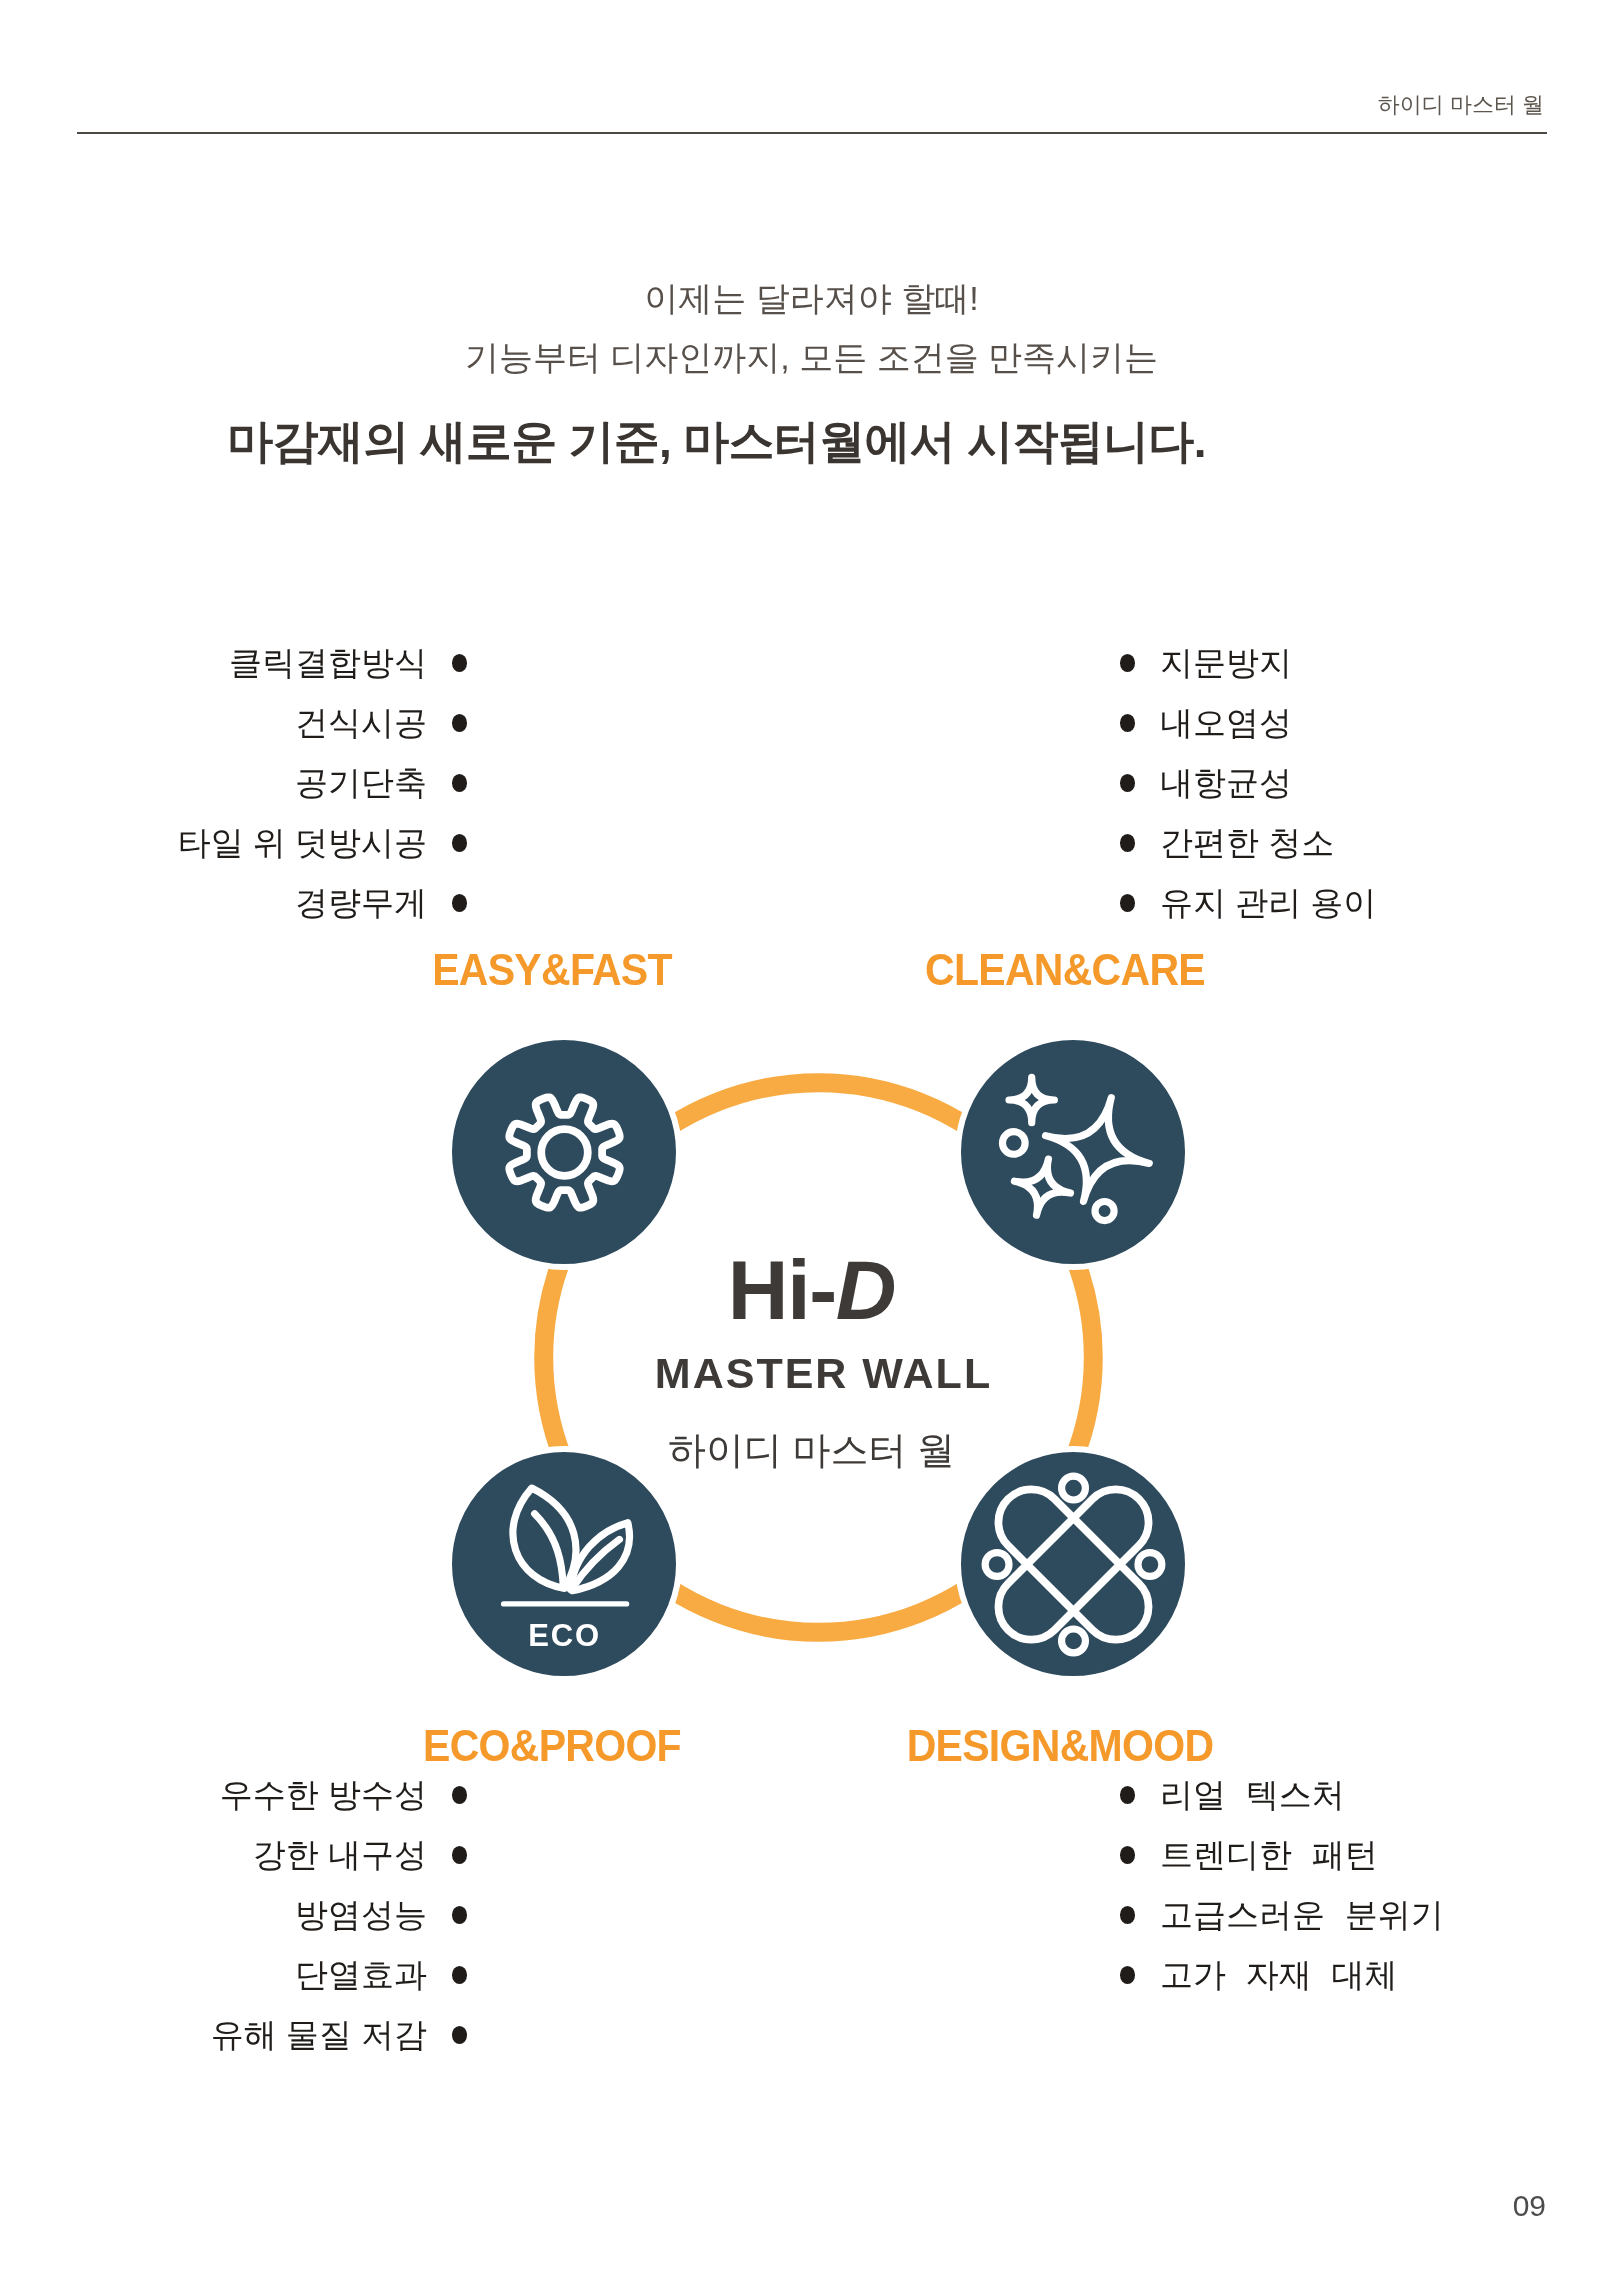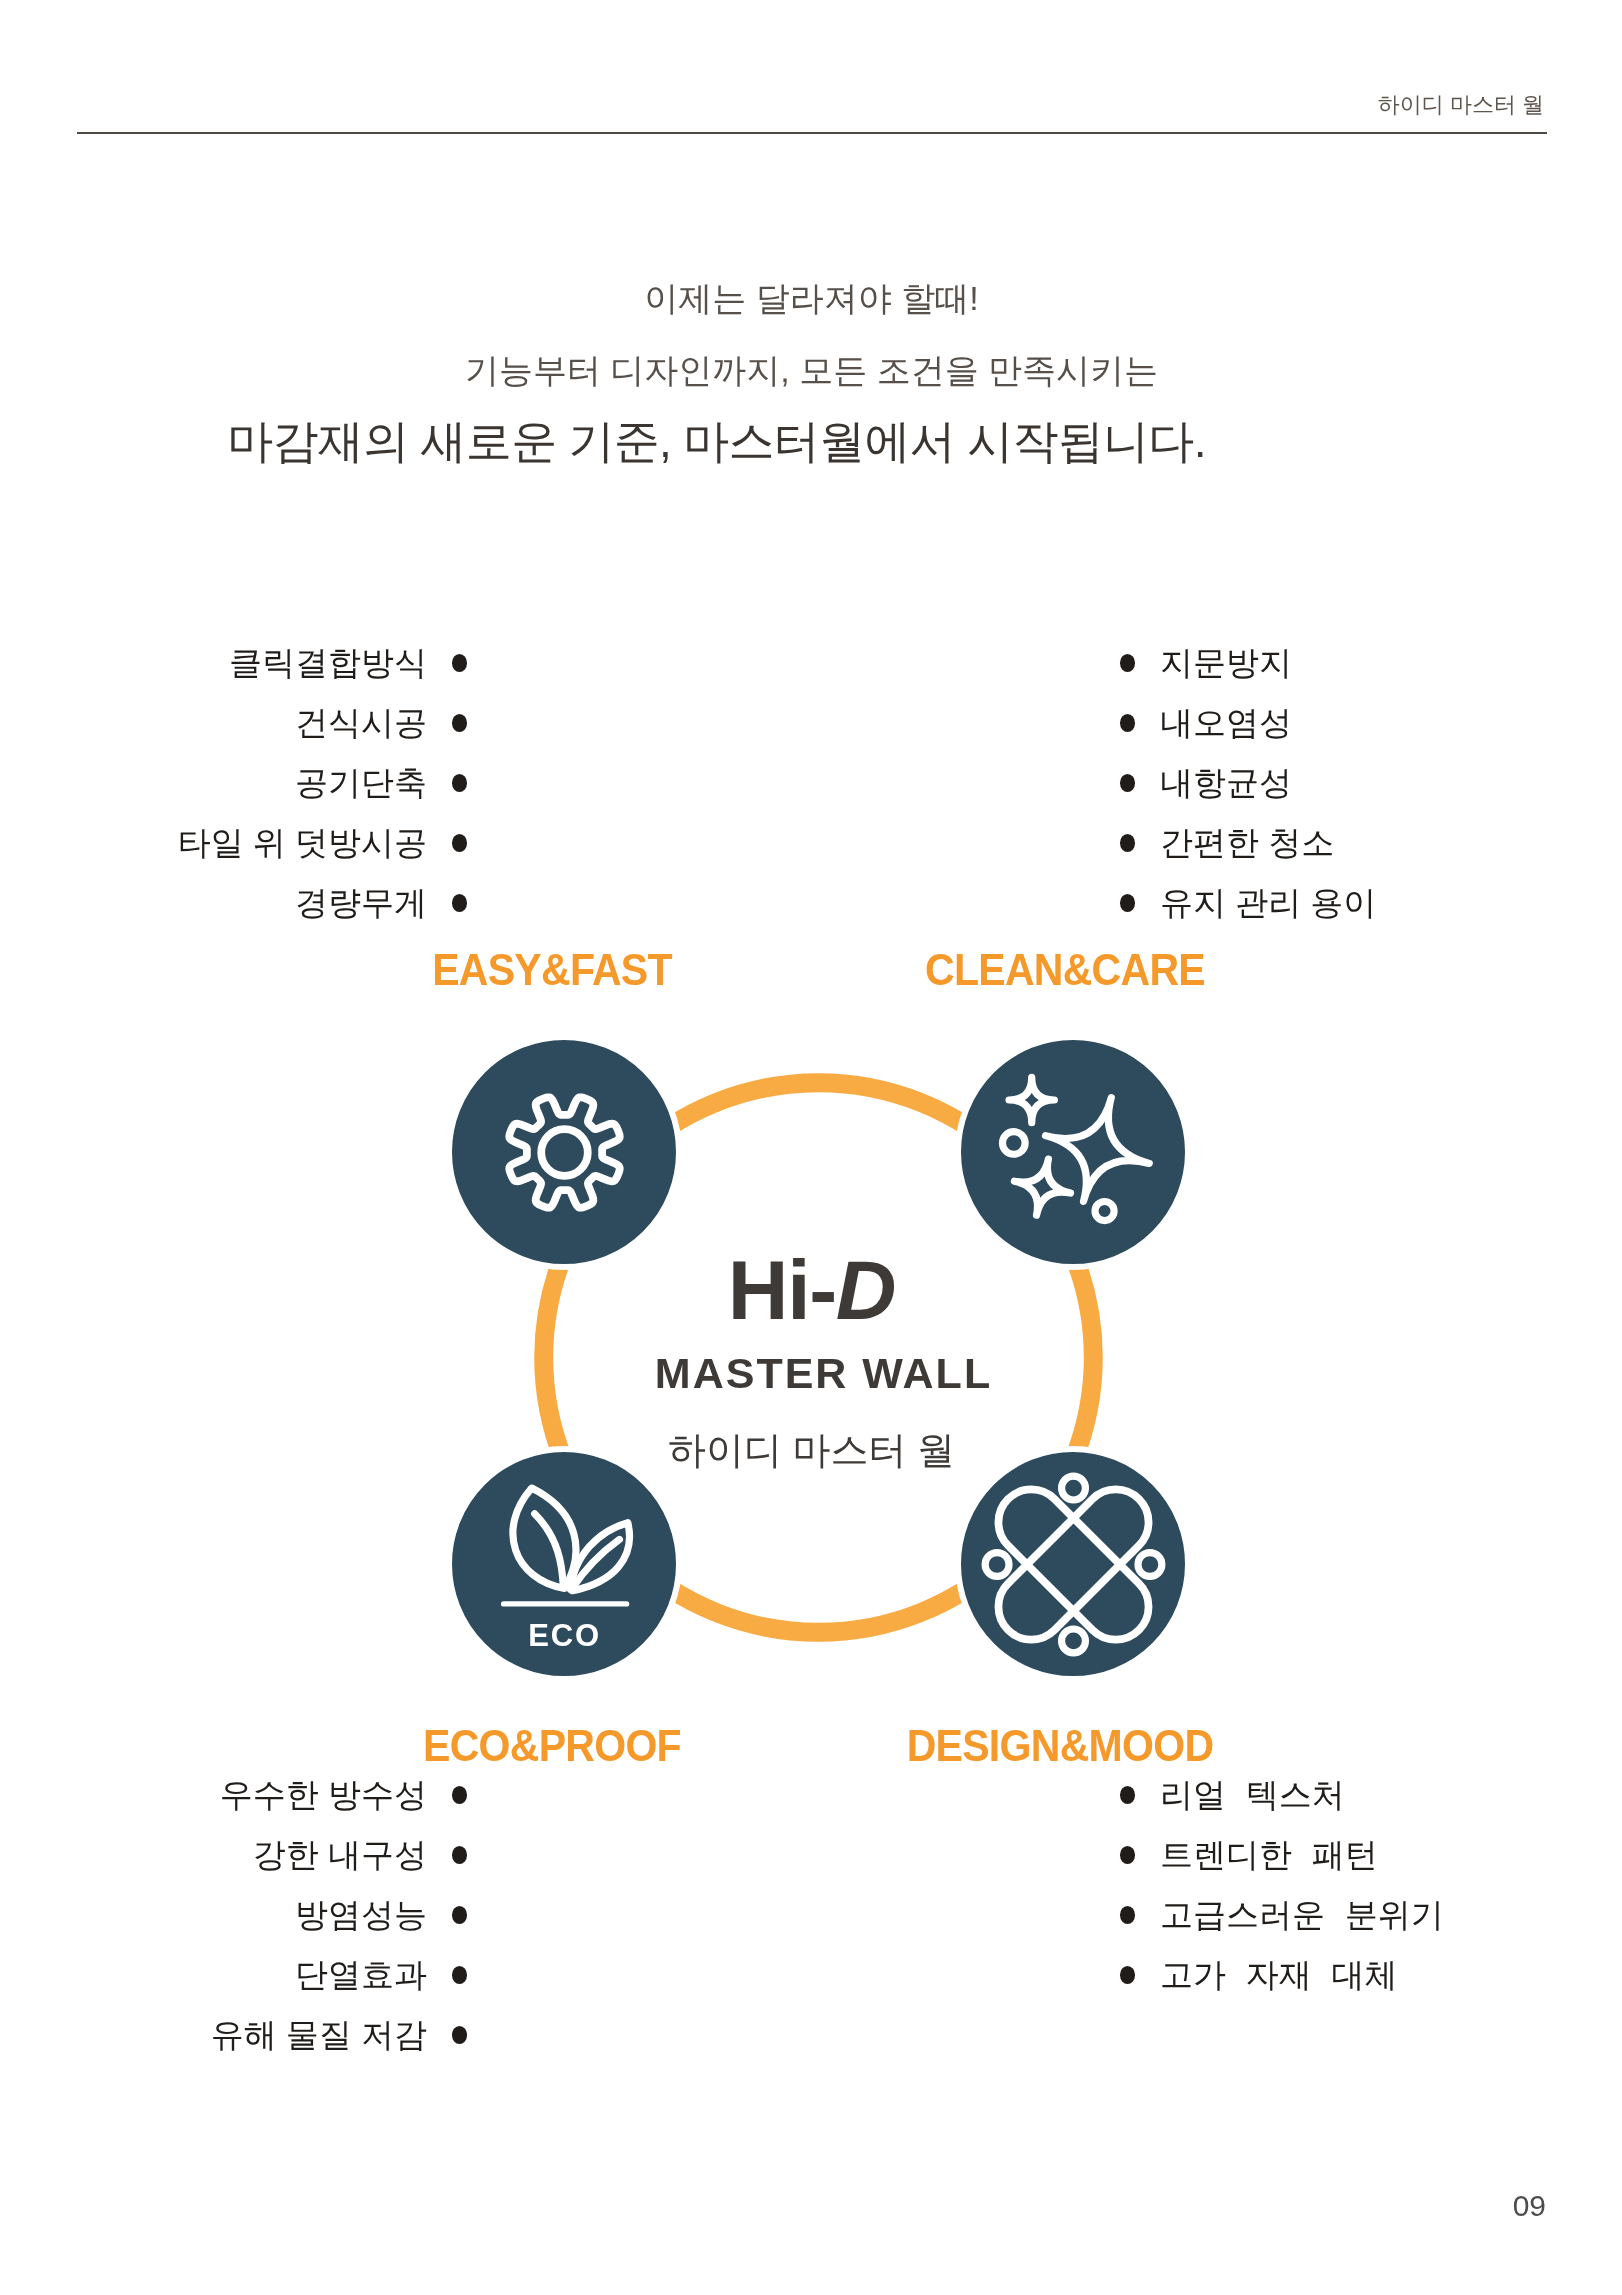--- a/index.html
+++ b/index.html
@@ -31,24 +31,24 @@
   .header-rule{
     position:absolute;top:132px;left:77px;width:1470px;height:2px;
     background:var(--rule);
   }
   
   .intro-line{
     position:absolute;left:0;width:1623px;text-align:center;
     font-size:34px;color:var(--intro-gray);font-weight:400;
   }
   .intro-line.l1{top:276px;}
-  .intro-line.l2{top:348px;}
+  .intro-line.l2{top:335px;}
   .intro-headline{
     position:absolute;left:0;top:411px;width:1433px;text-align:center;
-    font-size:46px;font-weight:400;color:var(--headline);
+    font-size:46px;font-weight:700;color:var(--headline);
     letter-spacing:-0.7px;
   }
   
   .feature-list{position:absolute;list-style:none;}
   .feature-list .row{
     height:60px;display:flex;align-items:center;gap:25px;
     font-size:33px;color:var(--list-text);font-weight:500;white-space:nowrap;
   }
   .feature-list.align-right .row{justify-content:flex-end;}
   .bullet{

